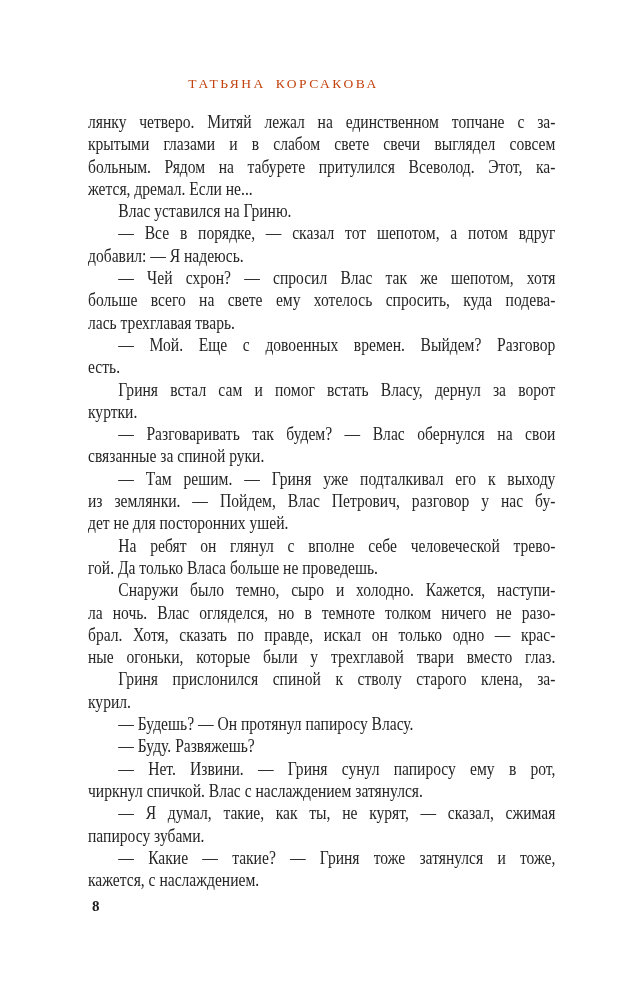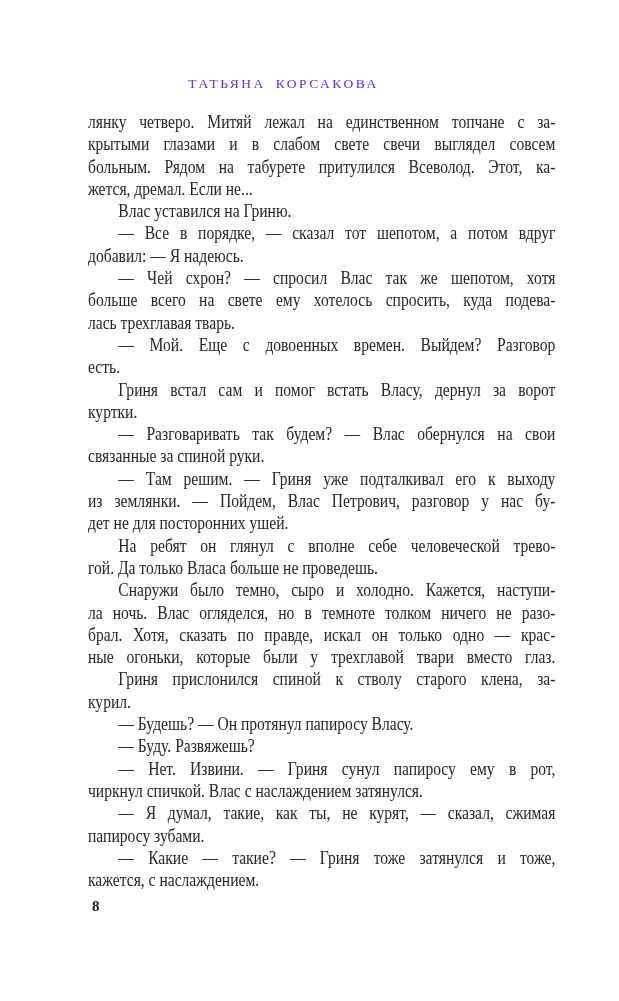--- a/index.html
+++ b/index.html
@@ -17,21 +17,21 @@
   }
   .running-header {
     position: absolute;
     top: 76px;
     left: 0;
     width: 567px;
     text-align: center;
     font-size: 13.5px;
     letter-spacing: 2.5px;
     word-spacing: 4px;
-    color: #6d28d9;
+    color: #c2410c;
     text-transform: uppercase;
   }
   .body-text {
     position: absolute;
     left: 88px;
     top: 111px;
     width: 570px;
     transform: scaleX(0.82);
     transform-origin: 0 0;
     font-size: 19px;

